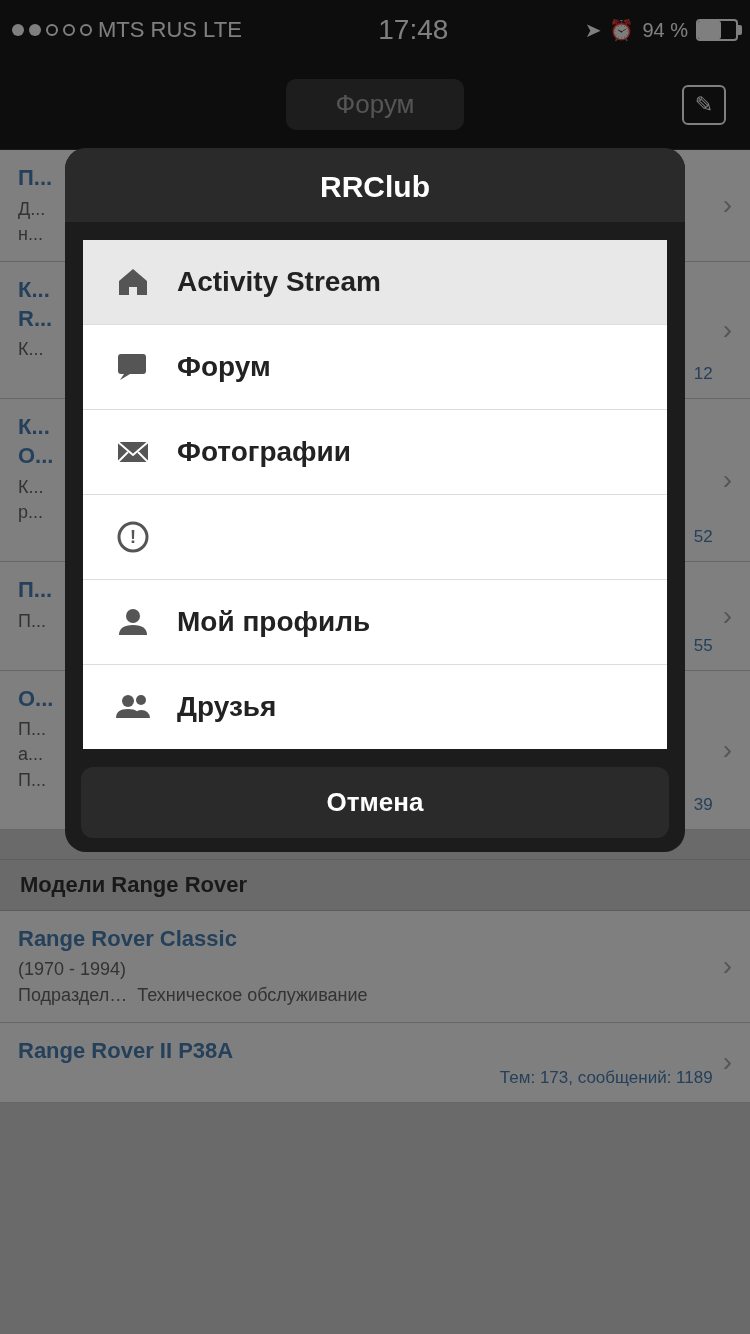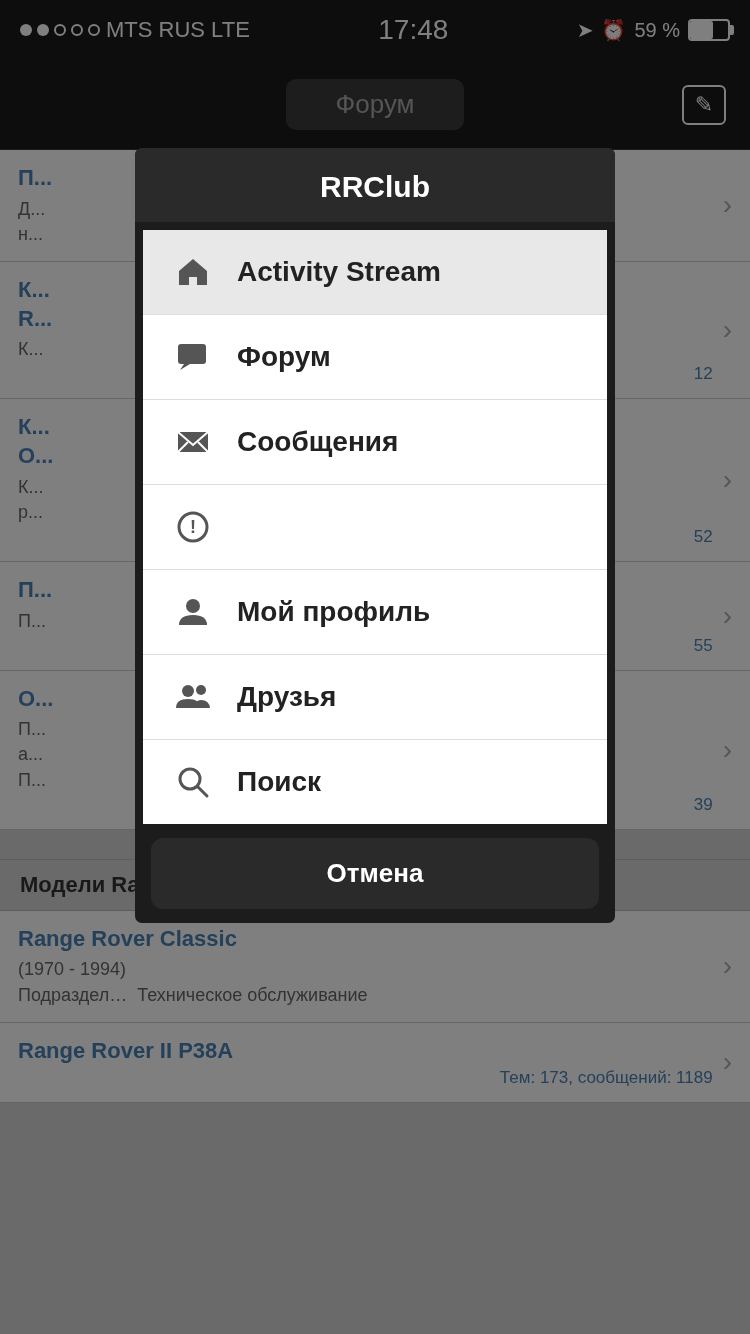--- a/index.html
+++ b/index.html
@@ -14,21 +14,21 @@
     }
 
     
     .status-bar {
       width: 100%;
       height: 60px;
       background: #1a1a1a;
       display: flex;
       align-items: center;
       justify-content: space-between;
-      padding: 0 20px;
+      padding: 0 12px;
       color: white;
       font-size: 22px;
       font-weight: 500;
     }
     .status-left { display: flex; align-items: center; gap: 6px; }
     .status-dots { display: flex; gap: 5px; }
     .dot {
       width: 12px; height: 12px;
       border-radius: 50%;
       background: white;
@@ -146,37 +146,37 @@
       background: rgba(0,0,0,0.5);
       z-index: 10;
     }
 
     
     .modal {
       position: absolute;
       top: 148px;
       left: 50%;
       transform: translateX(-50%);
-      width: 480px;
+      width: 620px;
       background: #1c1c1c;
-      border-radius: 7px;
+      border-radius: 21px;
       overflow: hidden;
       z-index: 20;
     }
     .modal-title {
       background: #2a2a2a;
       text-align: center;
       padding: 22px 20px 18px;
       color: white;
       font-size: 30px;
       font-weight: 700;
     }
     .modal-menu {
       background: #f0abfc;
-      margin: 8px;
+      margin: 18px;
       border-radius: 0;
     }
     .modal-item {
       display: flex;
       align-items: center;
       padding: 18px 26px;
       border-bottom: 1px solid #ddd;
       cursor: pointer;
       background: white;
     }
@@ -220,21 +220,21 @@
       <div class="dot empty"></div>
       <div class="dot empty"></div>
       <div class="dot empty"></div>
     </div>
     <span class="status-carrier">MTS RUS  LTE</span>
   </div>
   <div class="status-center">17:48</div>
   <div class="status-right">
     <span>➤</span>
     <span>⏰</span>
-    <span>59 %</span>
+    <span>94 %</span>
     <div class="battery-icon">
       <div class="battery-fill"></div>
     </div>
   </div>
 </div>
 
 <div class="nav-bar">
   <button class="nav-title-btn">Форум</button>
   <button class="nav-edit-btn">
     <span>✎</span>
@@ -330,21 +330,21 @@
 
     <div class="modal-item">
       <div class="modal-icon">
         <svg width="34" height="34" viewBox="0 0 34 34" fill="#555">
           <rect x="2" y="7" width="30" height="20" rx="2" ry="2"></rect>
           <polyline points="2,7 17,20 32,7" fill="none" stroke="#fff" stroke-width="2"></polyline>
           <line x1="2" y1="27" x2="12" y2="17" stroke="#fff" stroke-width="2"></line>
           <line x1="32" y1="27" x2="22" y2="17" stroke="#fff" stroke-width="2"></line>
         </svg>
       </div>
-      <span class="modal-item-label">Сообщения</span>
+      <span class="modal-item-label">Фотографии</span>
     </div>
 
     <div class="modal-item">
       <div class="modal-icon">
         <svg width="34" height="34" viewBox="0 0 34 34" fill="#555">
           <circle cx="17" cy="17" r="14" fill="none" stroke="#555" stroke-width="3"></circle>
           <text x="17" y="23" text-anchor="middle" font-size="18" font-weight="bold" fill="#555">!</text>
         </svg>
       </div>
     </div>
@@ -365,26 +365,17 @@
           <circle cx="12" cy="11" r="6"></circle>
           <path d="M0 28 Q0 19 12 19 Q24 19 24 28 Z"></path>
           <circle cx="25" cy="10" r="5"></circle>
           <path d="M17 28 Q19 20 25 20 Q33 20 34 28" fill="#555"></path>
         </svg>
       </div>
       <span class="modal-item-label">Друзья</span>
     </div>
 
 
-    <div class="modal-item">
-      <div class="modal-icon">
-        <svg width="34" height="34" viewBox="0 0 34 34" fill="#555">
-          <circle cx="14" cy="14" r="10" fill="none" stroke="#555" stroke-width="3"></circle>
-          <line x1="22" y1="22" x2="31" y2="31" stroke="#555" stroke-width="3" stroke-linecap="round"></line>
-        </svg>
-      </div>
-      <span class="modal-item-label">Поиск</span>
-    </div>
 
   </div>
 
   <div class="modal-cancel">Отмена</div>
 </div>
 
 </body></html>

